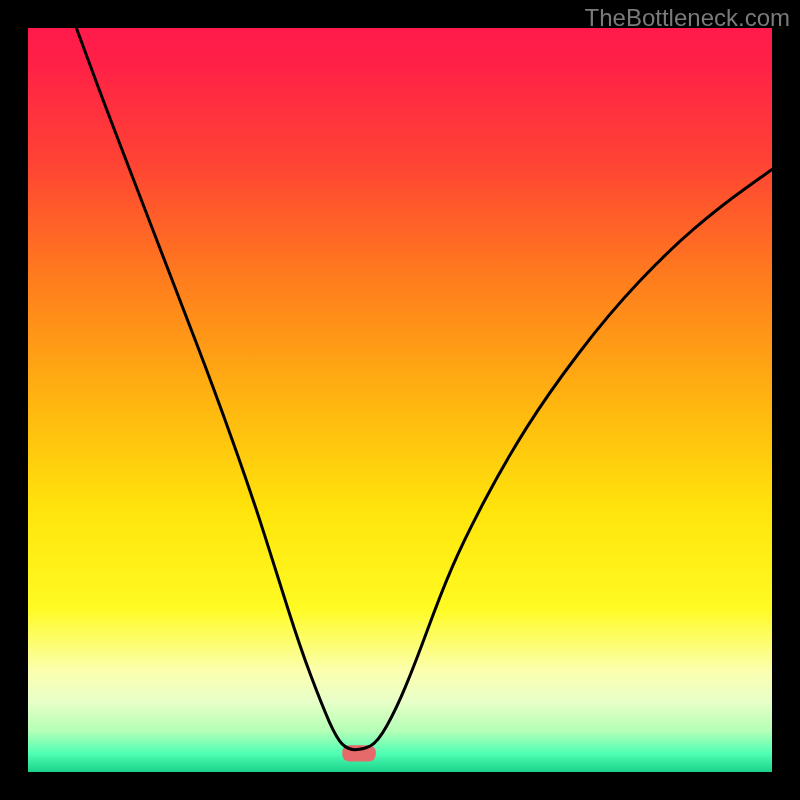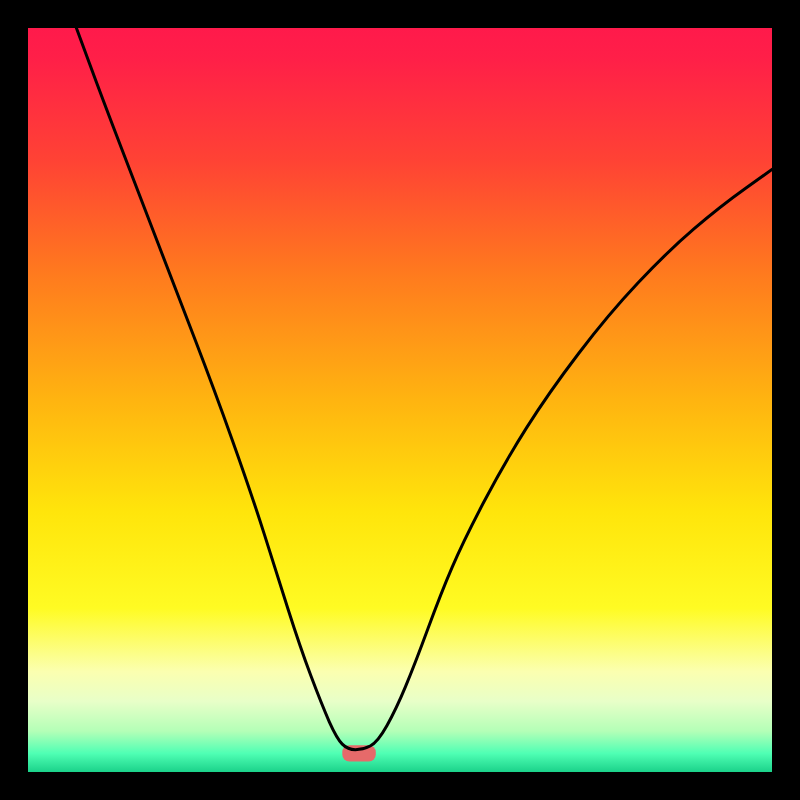--- a/index.html
+++ b/index.html
@@ -35,20 +35,21 @@
     height: 744px;
   }
   svg {
     display: block;
   }
 </style>
 </head>
 <body>
 
 <div class="outer">
+  <div class="watermark">TheBottleneck.com</div>
   <div class="plot">
     <svg id="chart-svg" width="744" height="744" viewBox="0 0 744 744">
       <defs>
         <linearGradient id="bg-grad" x1="0" y1="0" x2="0" y2="1">
             <stop offset="0%" stop-color="#ff1a4b"></stop>
             <stop offset="4%" stop-color="#ff1f48"></stop>
             <stop offset="18%" stop-color="#ff4334"></stop>
             <stop offset="33%" stop-color="#ff7a1e"></stop>
             <stop offset="50%" stop-color="#ffb410"></stop>
             <stop offset="65%" stop-color="#ffe50b"></stop>

